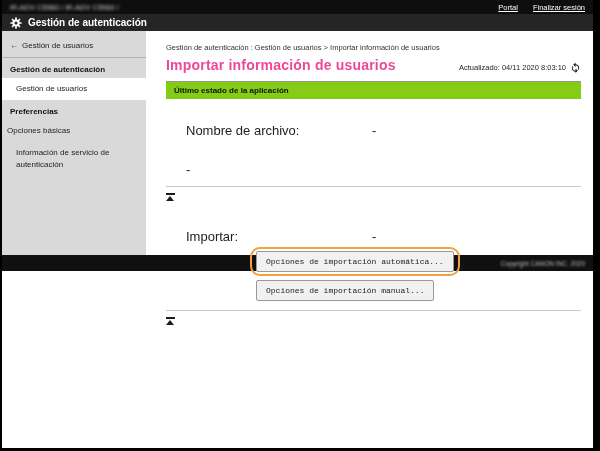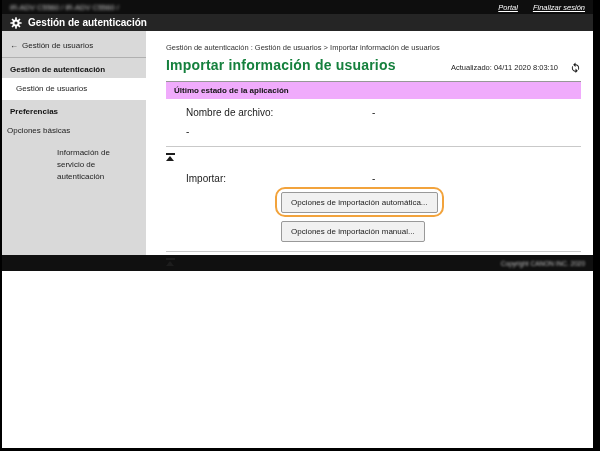--- a/index.html
+++ b/index.html
@@ -5,57 +5,57 @@
   * { margin:0; padding:0; box-sizing:border-box; }
   body { font-family:"Liberation Sans","DejaVu Sans",sans-serif; background:#000; }
   .stage { position:relative; width:600px; height:451px; background:#000; overflow:hidden; }
   .window { position:absolute; left:2px; top:0; width:591px; height:448px; background:#ffffff; }
 
   
   .topbar { height:14px; background:#0e0e0e; color:#fff; display:flex; align-items:center;
             font-size:7.5px; padding:0 8px; }
   .topbar .blurred { color:#c9c9c9; filter:blur(1.4px); }
   .topbar .right { margin-left:auto; display:flex; align-items:center; gap:15px; }
-  .toplink { color:#fff; text-decoration:underline; cursor:pointer;font-style:italic; }
+  .toplink { color:#fff; text-decoration:underline; cursor:pointer; }
   .login-info { display:flex; gap:4px; }
 
   
   .appbar { height:17px; background:#252525; color:#fff; display:flex; align-items:center;
             padding:0 8px; gap:6px; }
   .appbar .title { font-size:10px; font-weight:bold; }
 
   
   .content-row { display:flex; height:224px; }
 
   
   .sidebar { width:144px; background:#d9d9d9; font-size:8px; color:#222; flex-shrink:0; padding-top:7px; }
   .side-back { padding:3px 8px 7px 8px; border-bottom:1px solid #b0b0b0; cursor:pointer; display:flex; gap:4px; align-items:center; }
   .side-header { font-weight:bold; padding:7px 8px 4px 8px; color:#111; }
   .side-item { padding:6px 8px 6px 14px; cursor:pointer; }
   .side-item.selected { background:#ffffff; padding-top:6px; padding-bottom:7px; }
   .side-item.sub { padding-left:5px; }
-  .side-item.wrap { line-height:1.5; padding-right:14px;margin-left:41px; }
+  .side-item.wrap { line-height:1.5; padding-right:14px; }
 
   
   .main { flex:1; padding:12px 12px 0 20px; position:relative; }
   .breadcrumb { font-size:7.5px; color:#333; }
   .title-row { display:flex; align-items:flex-end; justify-content:space-between; margin-top:5px; }
-  .page-title { font-size:14px; font-weight:bold; color:#15803d; letter-spacing:0.2px; }
-  .updated { font-size:7.5px; color:#222; display:flex; align-items:center; gap:12px;text-align:right; }
-  .section-bar { margin-top:8px; background:#f0abfc; border-top:1px solid #979797;
+  .page-title { font-size:14px; font-weight:bold; color:#ec4899; letter-spacing:0.2px; }
+  .updated { font-size:7.5px; color:#222; display:flex; align-items:center; gap:4px;text-align:right; }
+  .section-bar { margin-top:8px; background:#84cc16; border-top:1px solid #979797;
                  font-size:8px; font-weight:bold; color:#111; padding:4px 8px; }
-  .field-row { display:flex; font-size:10px; color:#222; margin-top:8px; padding-left:20px; }
+  .field-row { display:flex; font-size:13px; color:#222; margin-top:24px; padding-left:20px; }
   .field-row .flabel { width:186px; }
   .separator { border-top:1px solid #c9c9c9; margin-top:9px; }
   .top-icon { margin-top:3px; display:inline-block; cursor:pointer; width:9px; }
   .top-icon .bar { height:2px; background:#1d1d1d; margin-bottom:1px; }
   .top-icon .tri { width:0; height:0; border-left:4.5px solid transparent;
                    border-right:4.5px solid transparent; border-bottom:5px solid #1d1d1d; }
 
-  .button-col { margin-left:115px; margin-top:6px; display:flex; flex-direction:column; align-items:flex-start; }
+  .button-col { margin-left:90px; margin-top:6px; display:flex; flex-direction:column; align-items:flex-start;font-family:Liberation Mono, monospace; }
   .btn { font-family:inherit; font-size:8px; color:#222; background:#f1f1f1; border:1px solid #999;
          border-radius:2px; padding:5px 9px; cursor:pointer; white-space:nowrap; }
   .hl-ring { display:inline-block; border:2px solid #f2a33c; border-radius:10px;
              padding:2px 4px; margin:-3px 0 0 -6px; }
   .btn-manual { margin-top:4px; }
 
   
   .footer { height:16px; background:#101010; display:flex; align-items:center; justify-content:flex-end;
             padding:0 8px; }
   .footer .copy { font-size:6.5px; color:#bdbdbd; filter:blur(1.2px); }

